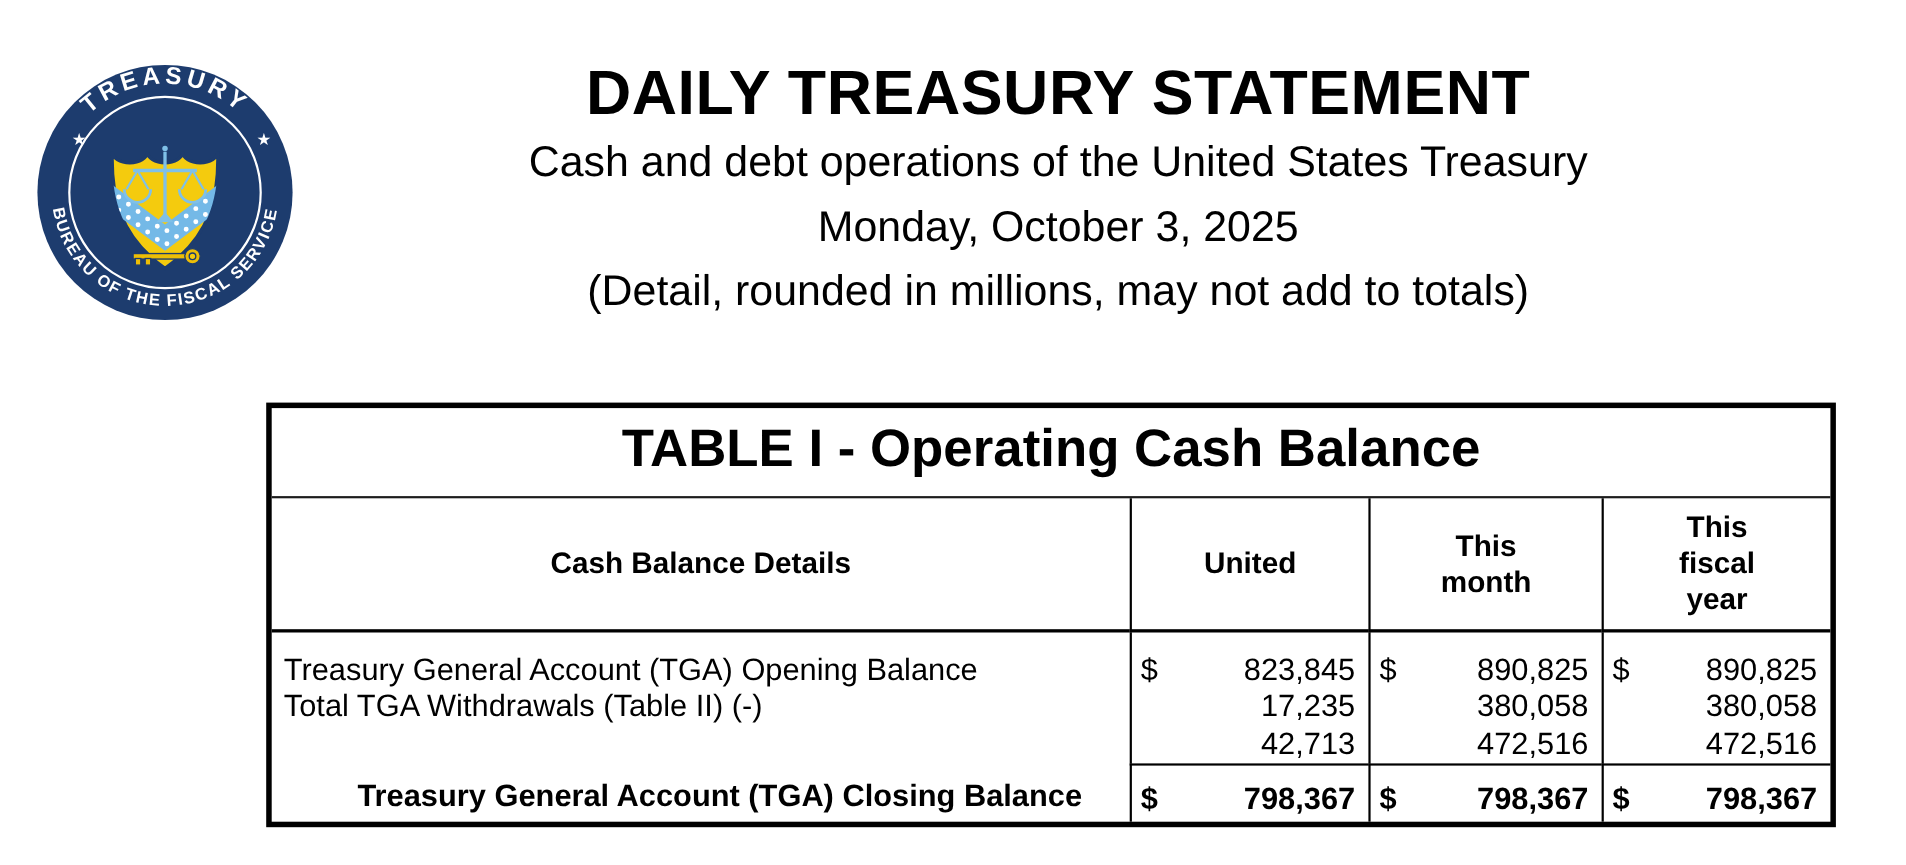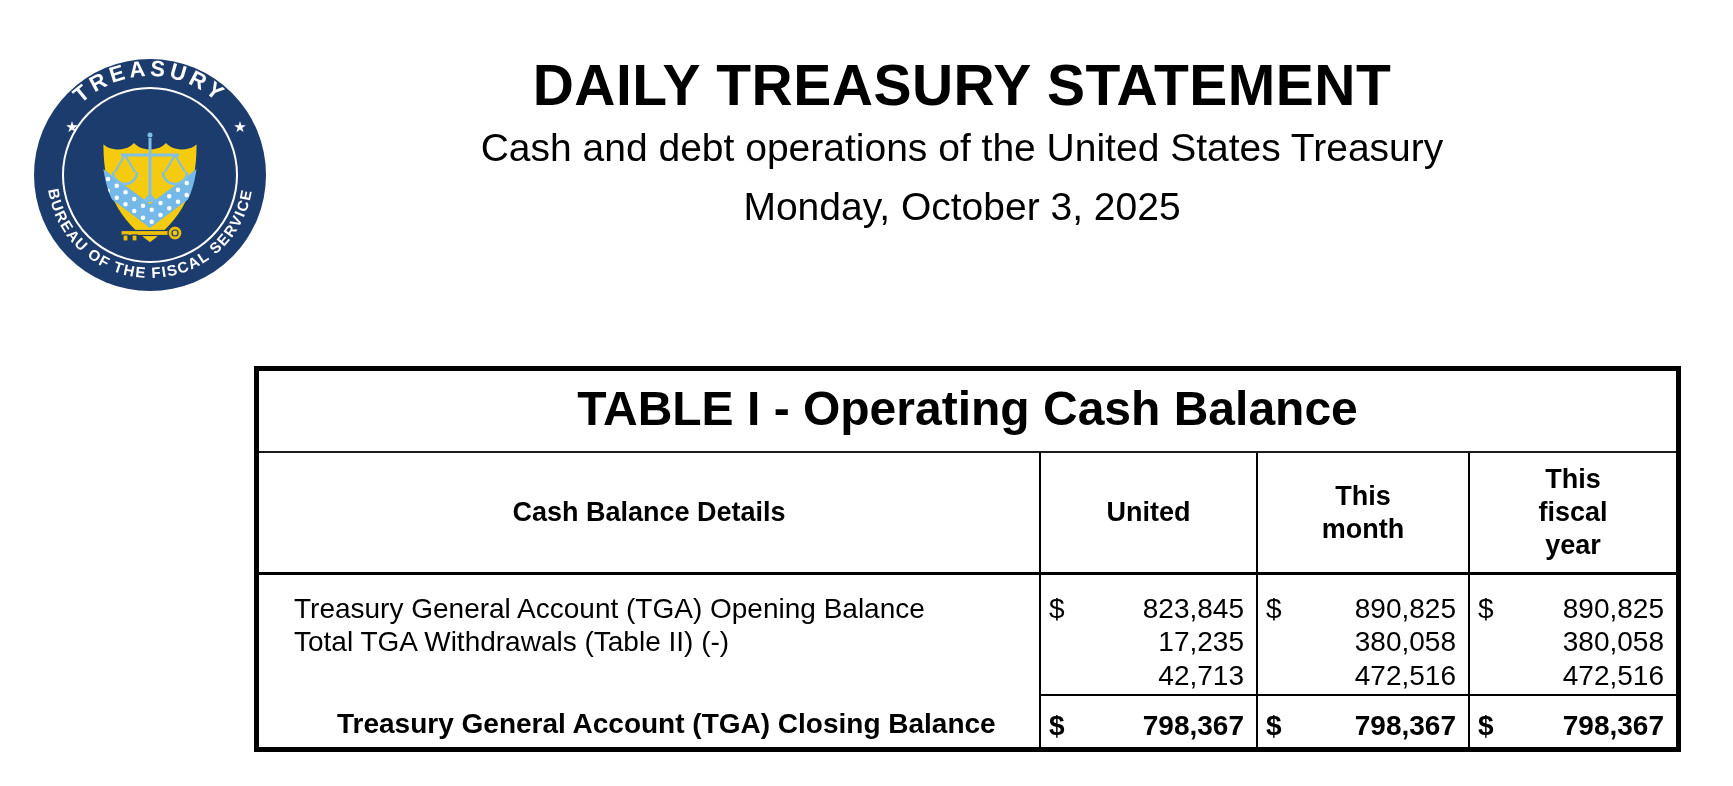--- a/index.html
+++ b/index.html
@@ -8,41 +8,41 @@
     font-family:"Liberation Sans","DejaVu Sans",sans-serif;color:#000;
   }
   
   .seal{position:absolute;left:33px;top:58px;width:234px;height:234px;}
   
   .header{position:absolute;left:192px;top:52px;width:1540px;text-align:center;}
   .doc-title{font-size:57px;font-weight:bold;line-height:66px;letter-spacing:0.5px;}
   .doc-sub{font-size:39px;font-weight:400;line-height:56.5px;margin-top:2px;}
   
   .dts-table{
-    position:absolute;left:254px;top:366px;width:1427px;box-sizing:border-box;
+    position:absolute;left:242px;top:366px;width:1427px;box-sizing:border-box;
     border:5px solid #000;background:#fff;display:grid;
     grid-template-columns:780px 217px 212px 208px;
     grid-template-rows:82px 122px 119px 53px;
   }
   .cell{box-sizing:border-box;overflow:hidden;}
   .vline{border-left:2px solid #000;}
   .t-title{
     grid-column:1 / -1;border-bottom:2px solid #1c1c1c;
     display:flex;align-items:center;justify-content:center;
     font-size:48px;font-weight:bold;padding-bottom:6px;
   }
   .hdr{
     border-bottom:3px solid #000;
     display:flex;align-items:center;justify-content:center;text-align:center;
     font-size:27px;font-weight:bold;line-height:33px;
   }
   .hdr .wrap-narrow{max-width:95px;}
   .hdr .wrap-xnarrow{max-width:80px;}
   .data{font-size:28px;line-height:33.4px;padding-top:17px;}
-  .data.details{padding-left:35px;}
+  .data.details{padding-left:11px;}
   .num-line{padding-left:8px;padding-right:12px;display:flex;justify-content:space-between;}
   .num-line .val{margin-left:auto;}
   .closing{font-size:28px;font-weight:bold;padding-top:14px;}
   .closing.details{padding-left:78px;}
   .closing.numcell{border-top:2px solid #000;}
 </style>
 </head>
 <body>
 
 <svg class="seal" viewBox="0 0 234 234" aria-hidden="true">
@@ -95,20 +95,21 @@
       <circle cx="142" cy="175" r="7"></circle>
       <circle cx="142" cy="175" r="3" fill="#f4cb0e"></circle>
     </g>
   </g>
 </svg>
 
 <div class="header">
   <div class="doc-title">DAILY TREASURY STATEMENT</div>
   <div class="doc-sub">Cash and debt operations of the United States Treasury</div>
   <div class="doc-sub">Monday, October 3, 2025</div>
+  <div class="doc-sub">(Detail, rounded in millions, may not add to totals)</div>
 </div>
 
 <div class="dts-table">
 
   <div class="cell t-title">TABLE I - Operating Cash Balance</div>
 
   <div class="cell hdr">
     <span>Cash Balance Details</span>
   </div>
   <div class="cell hdr vline">

